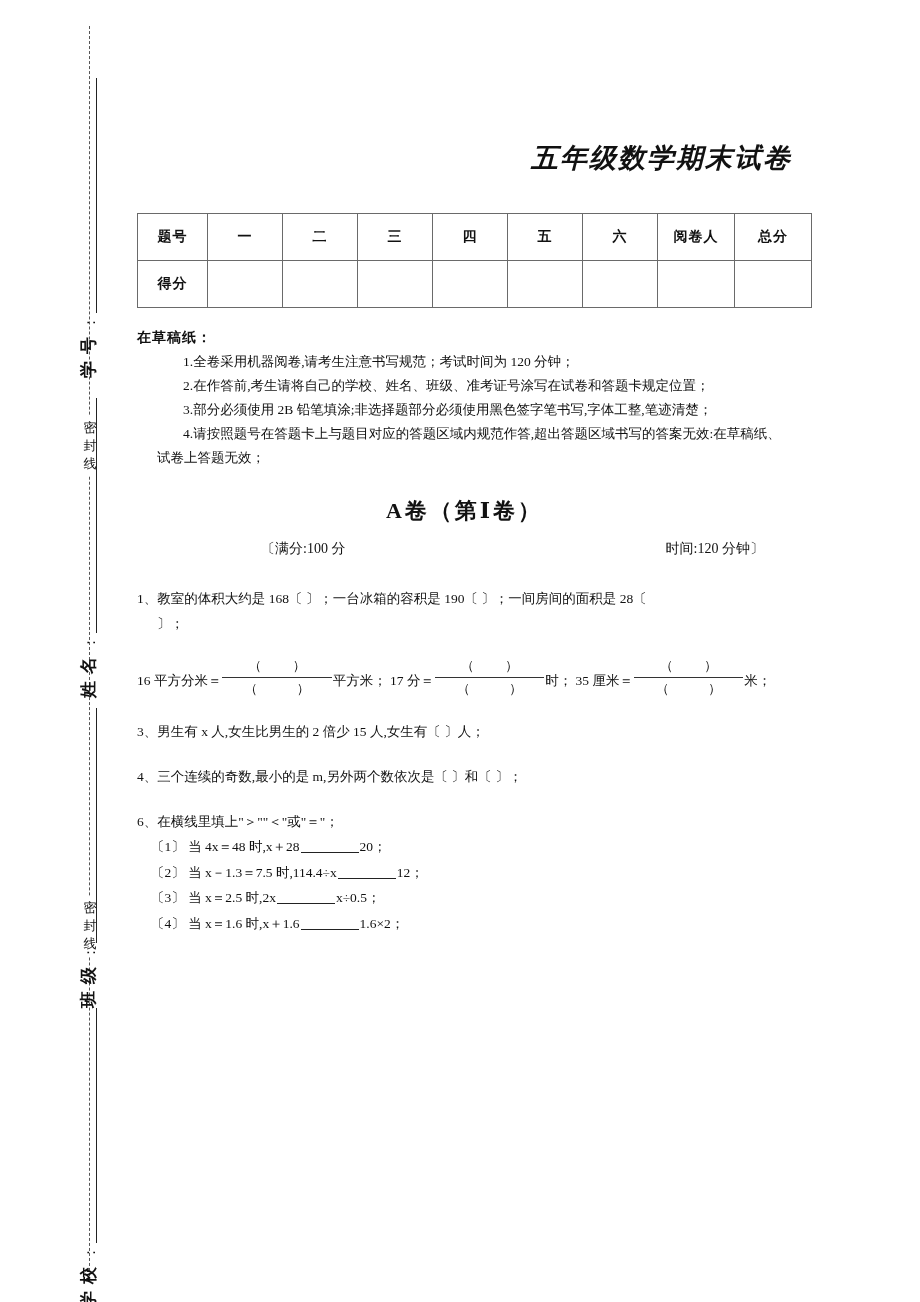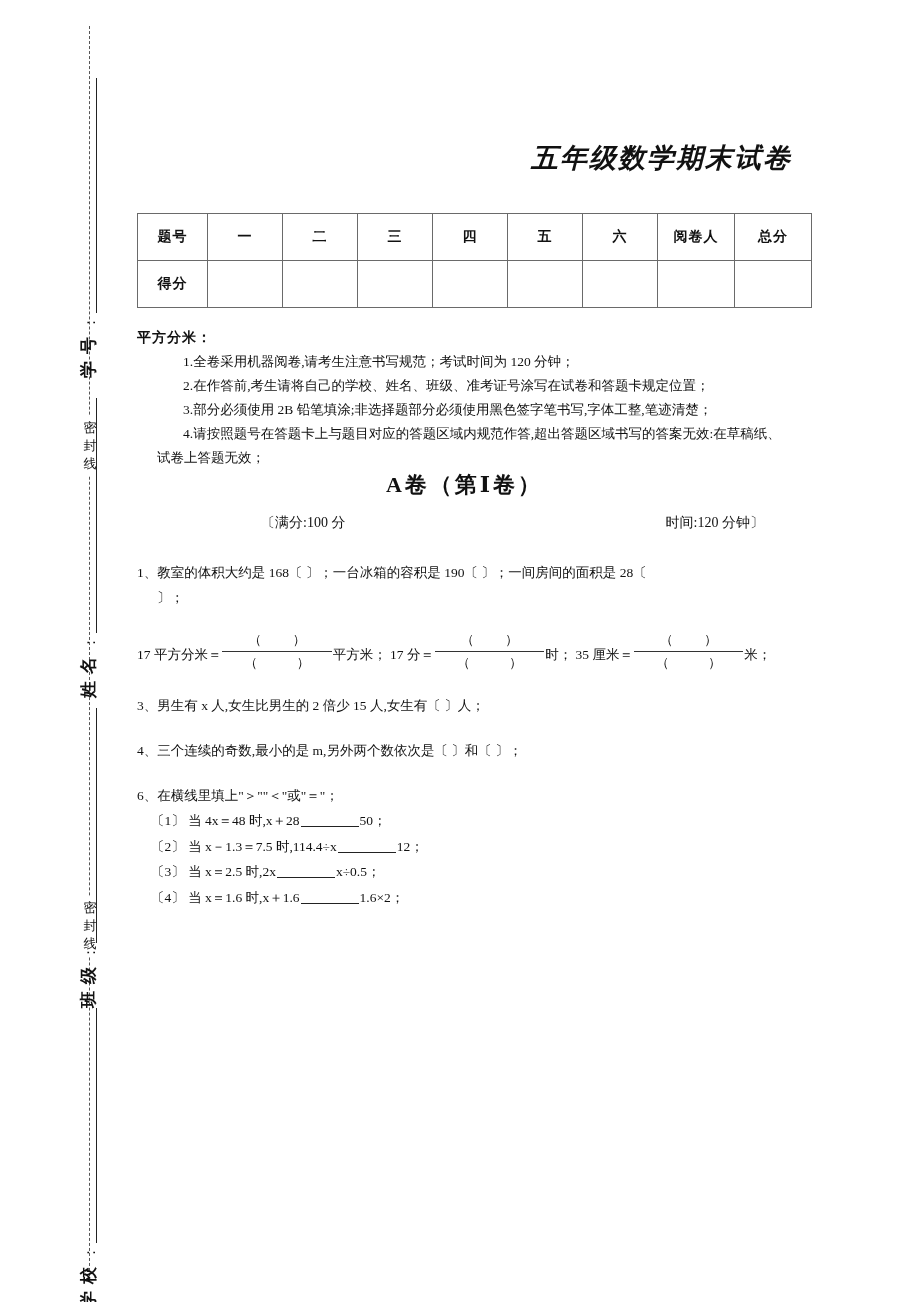--- a/index.html
+++ b/index.html
@@ -129,20 +129,21 @@
   }
   #notes-title {
     font-weight: bold;
     font-size: 14px;
     letter-spacing: 1px;
   }
   .note-line { text-indent: 26px; margin-left: 20px; }
 
   
   #volume-title {
+    margin-top: 26px;
     text-align: center;
     font-size: 22px;
     font-weight: bold;
     letter-spacing: 3px;
   }
   #volume-meta {
     margin-top: 14px;
     font-size: 14px;
     position: relative;
     height: 22px;
@@ -278,21 +279,21 @@
       <td class="hdr-cell"></td>
       <td class="hdr-cell"></td>
       <td class="hdr-cell"></td>
       <td class="hdr-wide"></td>
       <td class="hdr-wide"></td>
     </tr>
   </tbody>
     </table>
 
   <div id="notes">
-    <div id="notes-title">平方分米：</div>
+    <div id="notes-title">在草稿纸：</div>
     <div class="note-line">1.全卷采用机器阅卷,请考生注意书写规范；考试时间为 120 分钟；</div>
     <div class="note-line">2.在作答前,考生请将自己的学校、姓名、班级、准考证号涂写在试卷和答题卡规定位置；</div>
     <div class="note-line">3.部分必须使用 2B 铅笔填涂;非选择题部分必须使用黑色签字笔书写,字体工整,笔迹清楚；</div>
     <div class="note-line">4.请按照题号在答题卡上与题目对应的答题区域内规范作答,超出答题区域书写的答案无效:在草稿纸、试卷上答题无效；</div>
   </div>
 
   <div id="volume-title">A卷（第Ⅰ卷）</div>
 
   <div id="volume-meta">
     <span id="volume-score">〔满分:100 分</span>
@@ -300,41 +301,41 @@
   </div>
 
 
   <div class="q" id="q1">
     <div>1、教室的体积大约是 168〔      〕；一台冰箱的容积是 190〔      〕；一间房间的面积是 28〔</div>
     <div class="q-hang">〕；</div>
   </div>
 
   <div class="q" id="q2">
     <div id="q2-line2">
-      <span>17 平方分米＝</span><span class="frac"><span class="num">（      ）</span><span class="den">（      ）</span></span><span>平方米；</span>
+      <span>16 平方分米＝</span><span class="frac"><span class="num">（      ）</span><span class="den">（      ）</span></span><span>平方米；</span>
       <span>17 分＝</span><span class="frac"><span class="num">（      ）</span><span class="den">（      ）</span></span><span>时；</span>
       <span>35 厘米＝</span><span class="frac"><span class="num">（      ）</span><span class="den">（      ）</span></span><span>米；</span>
     </div>
   </div>
 
   <div class="q" id="q3">
     <div>3、男生有 x 人,女生比男生的 2 倍少 15 人,女生有〔      〕人；</div>
   </div>
 
   <div class="q" id="q4">
     <div>4、三个连续的奇数,最小的是 m,另外两个数依次是〔      〕和〔      〕；</div>
   </div>
 
 
   <div class="q" id="q6">
     <div>6、在横线里填上"＞""＜"或"＝"；</div>
 
     <div class="q6-sub">
       <span>〔1〕</span>
-      <span>当 4x＝48 时,x＋28</span><span class="fill-rule"></span><span>50；</span>
+      <span>当 4x＝48 时,x＋28</span><span class="fill-rule"></span><span>20；</span>
     </div>
 
     <div class="q6-sub">
       <span>〔2〕</span>
       <span>当 x－1.3＝7.5 时,114.4÷x</span><span class="fill-rule"></span><span>12；</span>
     </div>
 
     <div class="q6-sub">
       <span>〔3〕</span>
       <span>当 x＝2.5 时,2x</span><span class="fill-rule"></span><span>x÷0.5；</span>

